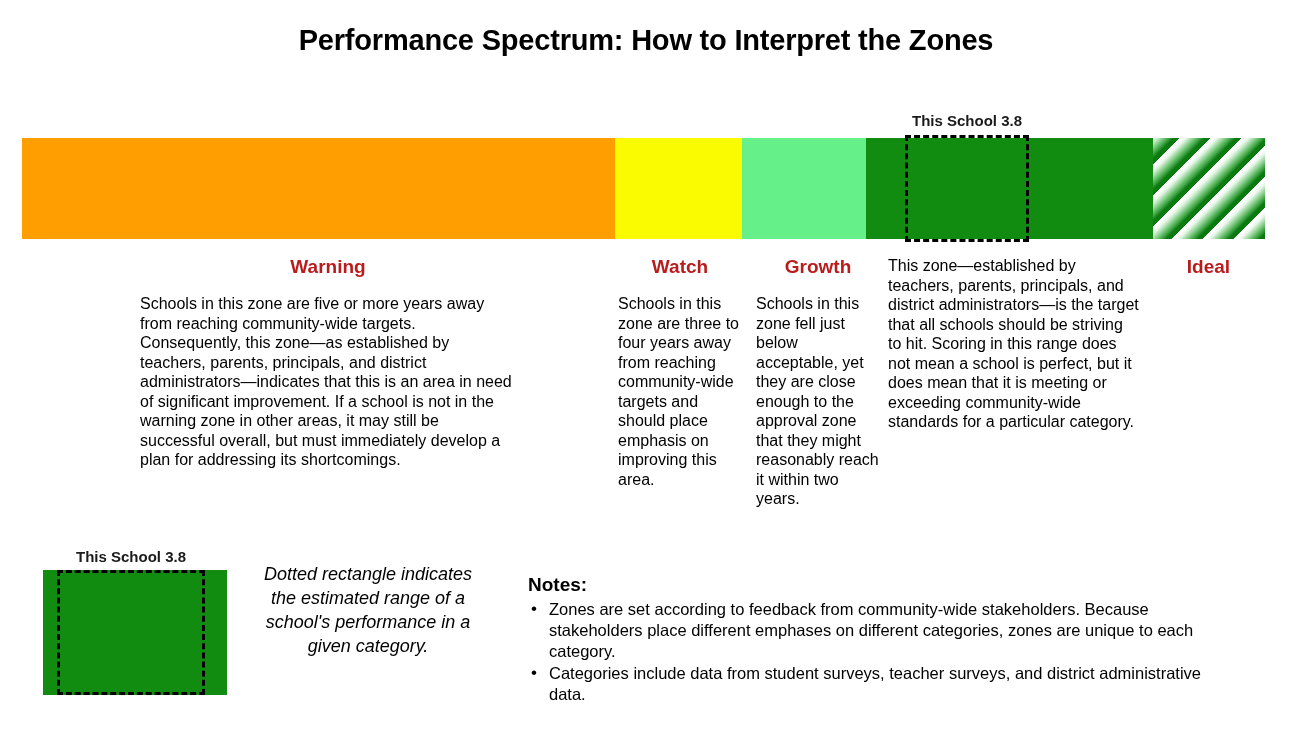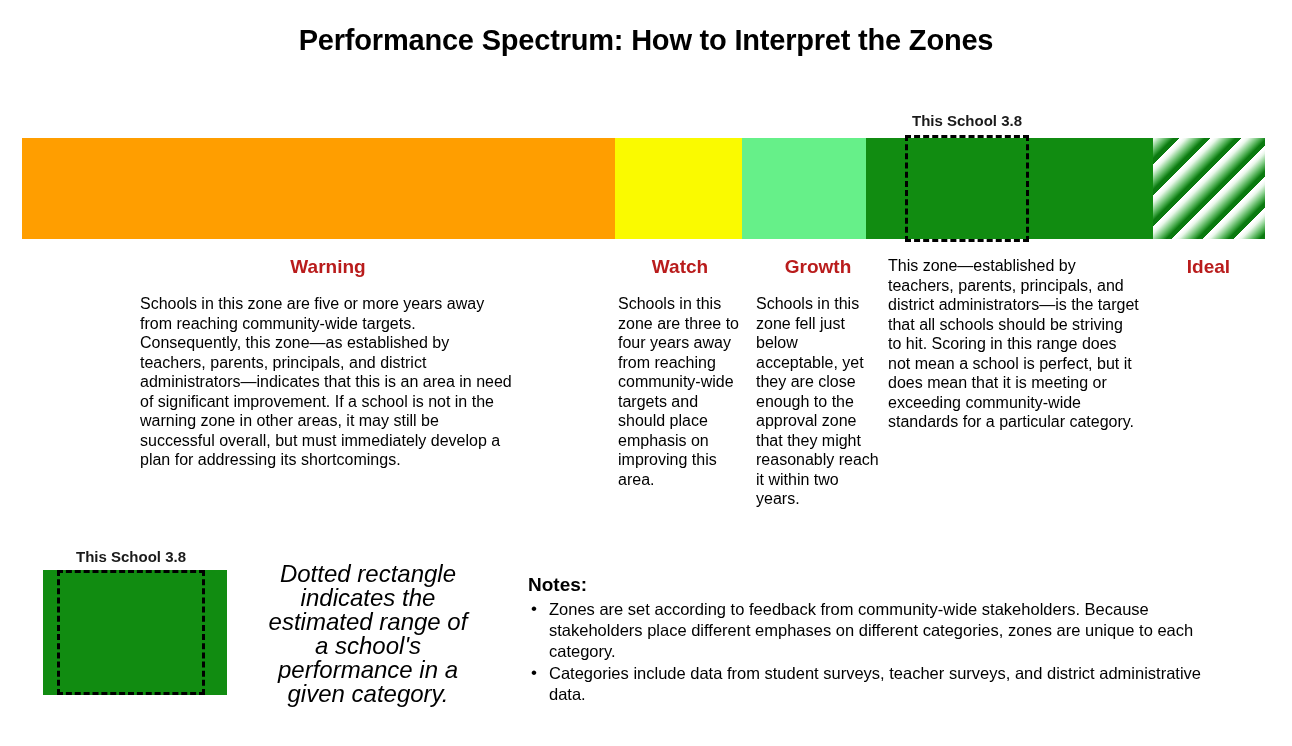--- a/index.html
+++ b/index.html
@@ -124,21 +124,21 @@
     font-size: 15px;
     font-weight: bold;
     color: #1a1a1a;
   }
   #legend-caption {
     position: absolute;
     left: 262px;
     top: 562px;
     width: 212px;
     text-align: center;
-    font-size: 24px;
+    font-size: 18px;
     font-style: italic;
     line-height: 24px;
     color: #000;
   }
 
   
   #notes {
     position: absolute;
     left: 528px;
     top: 558px;

